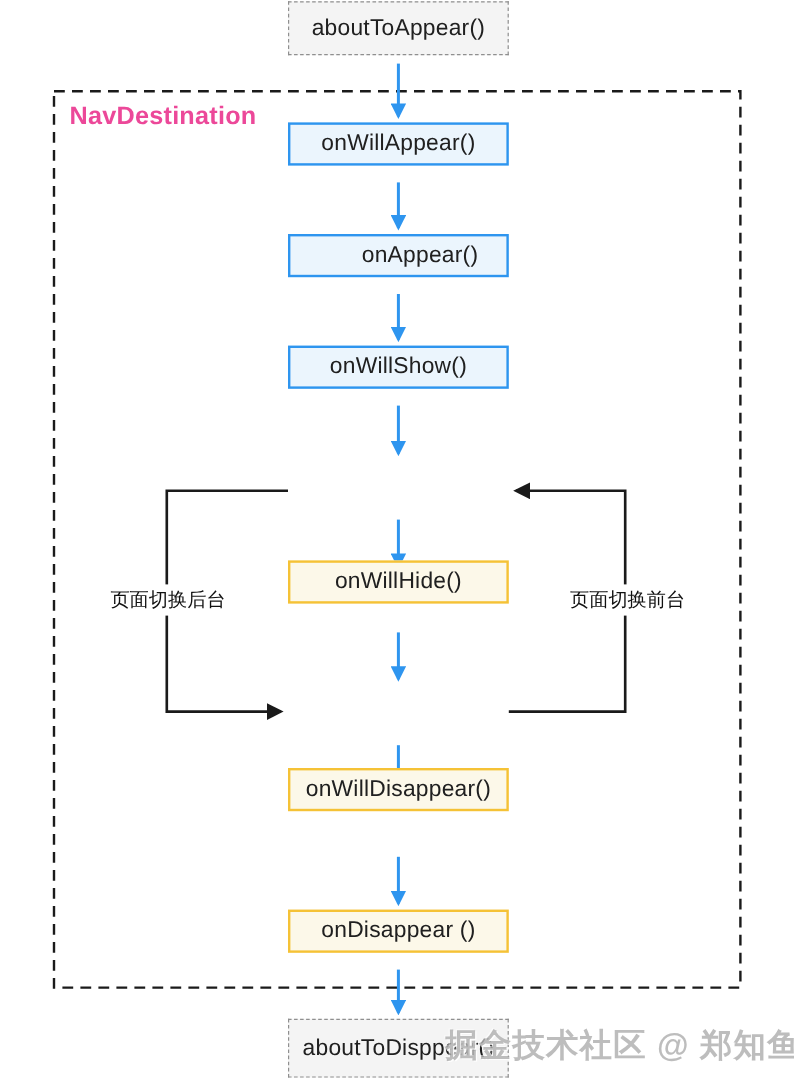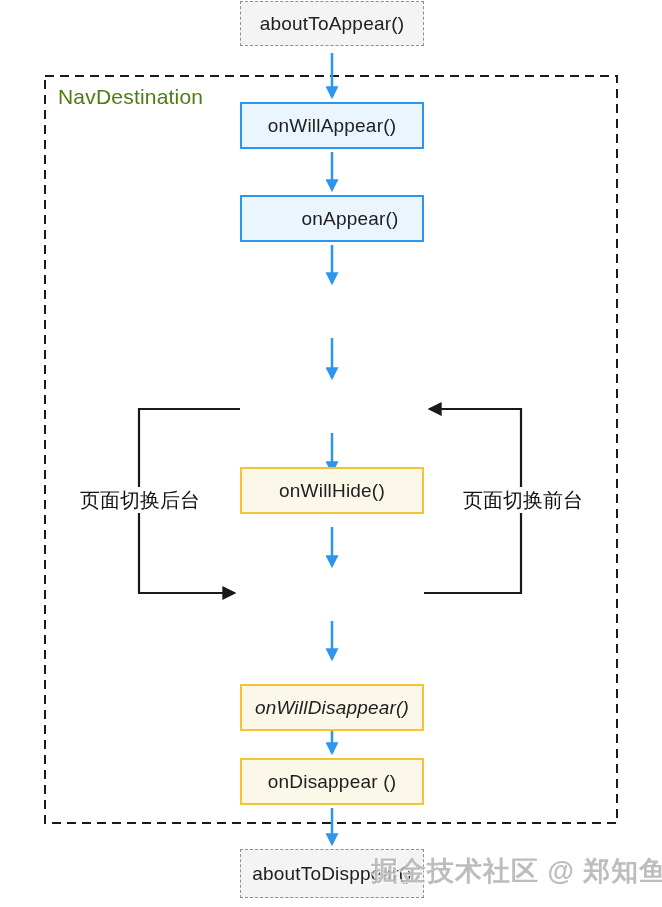--- a/index.html
+++ b/index.html
@@ -23,48 +23,48 @@
   }
   .canvas{position:absolute;inset:0;}
   svg.wires{position:absolute;left:0;top:0;z-index:1;pointer-events:none;}
   .container-rect{fill:none;stroke:var(--arrow-black);stroke-width:2;stroke-dasharray:9 6;}
   .wire-blue{stroke:var(--arrow-blue);stroke-width:2.5;fill:none;}
   .wire-black{stroke:var(--arrow-black);stroke-width:2.2;fill:none;}
   .mk-blue{fill:var(--arrow-blue);}
   .mk-black{fill:var(--arrow-black);}
 
   .node{
-    position:absolute;left:240px;width:184px;height:47px;z-index:2;
+    position:absolute;left:240px;width:184px;height:36px;z-index:2;
     display:flex;align-items:center;justify-content:center;
     font-size:19px;letter-spacing:.2px;background:#fff;
   }
   .node.blue{background:var(--blue-fill);border:2px solid var(--blue-border);}
   .node.blue-active{background:var(--blue-fill-active);border:2px solid var(--blue-border);}
   .node.yellow{background:var(--yellow-fill);border:2px solid var(--yellow-border);}
   .node.external{background:var(--gray-fill);border:1.5px dashed var(--gray-border);}
 
   .n1{top:1px;height:45px;}
   .n2{top:102px;}
   .n3{top:195px;padding-left:36px;}
   .n4{top:288px;}
   .n5{top:383px;}
   .n6{top:467px;}
   .n7{top:571px;}
-  .n8{top:684px;font-style:italic;}
+  .n8{top:640px;}
   .n9{top:758px;}
   .n10{top:849px;height:49px;}
 
   .container-title{
     position:absolute;left:58px;top:85px;z-index:2;
-    font-size:21px;font-weight:normal;color:#4d7c0f;letter-spacing:.2px;
+    font-size:21px;font-weight:bold;color:#ec4899;letter-spacing:.2px;
   }
   .edge-label{
     position:absolute;top:487px;width:132px;height:26px;z-index:3;
     background:#ffffff;display:flex;align-items:center;justify-content:center;
-    font-size:20px;color:#111;white-space:nowrap;
+    font-size:16px;color:#111;white-space:nowrap;
   }
   .edge-label.left{left:74px;}
   .edge-label.right{left:457px;font-family:Liberation Serif, serif;}
 
   .watermark{
     position:absolute;left:371px;top:853px;z-index:4;
     font-size:27px;font-weight:bold;letter-spacing:1px;white-space:nowrap;
     color:rgba(148,148,148,0.62);
     text-shadow:1px 1px 0 rgba(255,255,255,0.95),-1px -1px 0 rgba(255,255,255,0.55);
   }
@@ -99,20 +99,21 @@
     <polyline class="wire-black" points="240,409 139,409 139,593 234,593" marker-end="url(#mArrBlack)"></polyline>
 
     <polyline class="wire-black" points="424,593 521,593 521,409 430,409" marker-end="url(#mArrBlack)"></polyline>
   </svg>
 
   <div class="container-title">NavDestination</div>
 
   <div class="node external n1">aboutToAppear()</div>
   <div class="node blue n2">onWillAppear()</div>
   <div class="node blue n3">onAppear()</div>
+  <div class="node blue n4">onWillShow()</div>
   <div class="node yellow n6">onWillHide()</div>
   <div class="node yellow n8">onWillDisappear()</div>
   <div class="node yellow n9">onDisappear ()</div>
   <div class="node external n10">aboutToDisppear()</div>
 
   <div class="edge-label left">页面切换后台</div>
   <div class="edge-label right">页面切换前台</div>
 
   <div class="watermark">掘金技术社区 @ 郑知鱼</div>
 </div>

